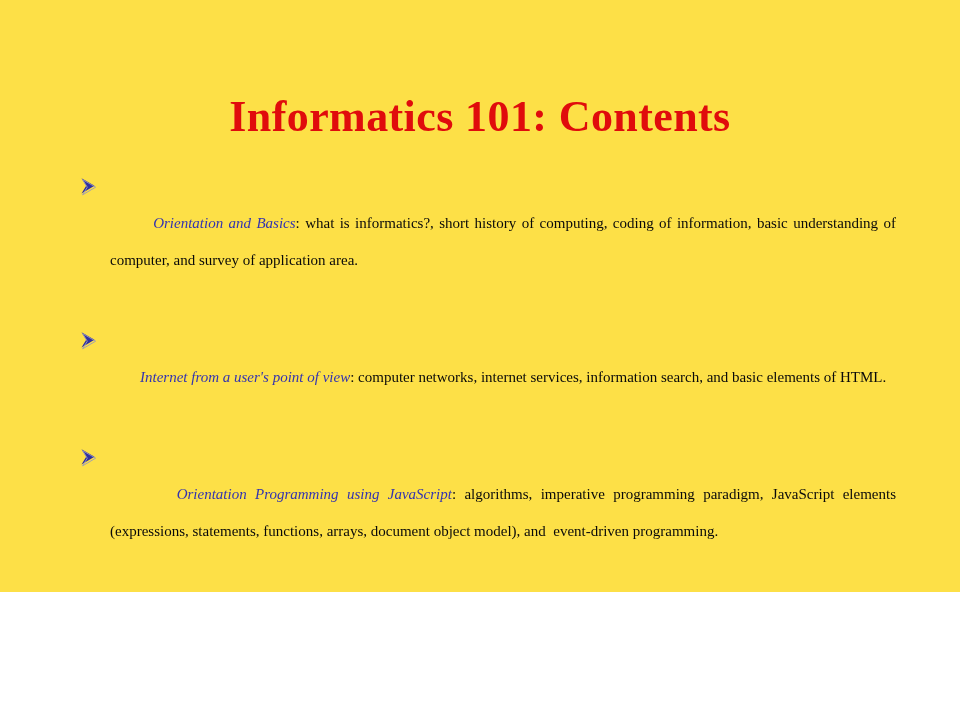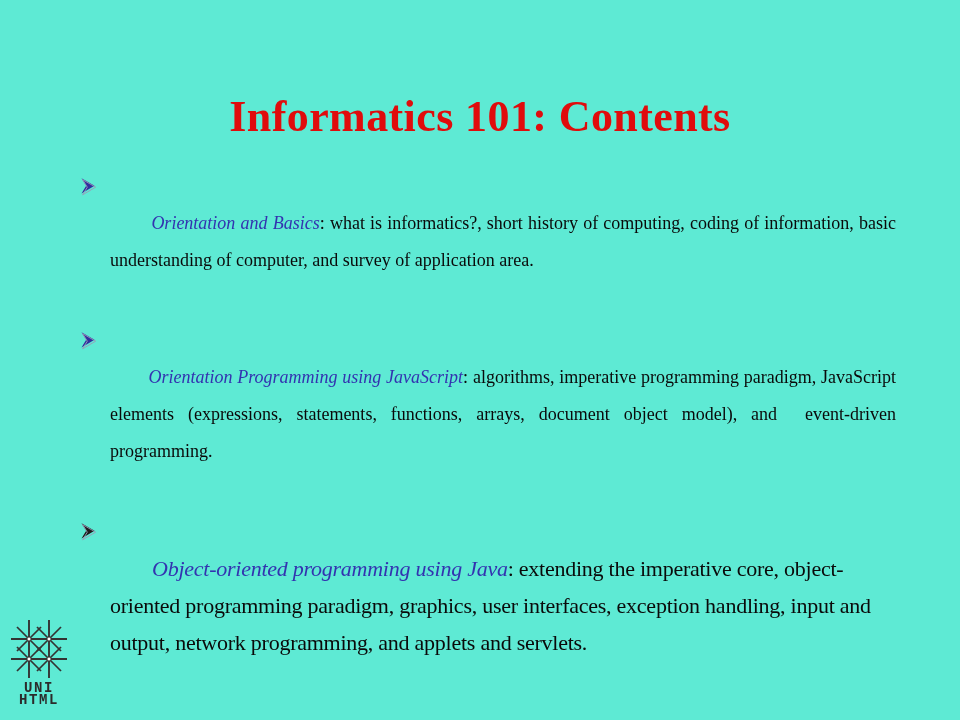--- a/index.html
+++ b/index.html
@@ -5,22 +5,22 @@
 <style>
   html, body {
     margin: 0;
     padding: 0;
     background: #ffffff;
   }
 
   #slide {
     position: relative;
     width: 960px;
-    height: 720px;
-    background: #5eead4;
+    height: 592px;
+    background: #fde047;
     overflow: hidden;
     font-family: "Liberation Serif", "DejaVu Serif", serif;
     -webkit-font-smoothing: antialiased;
   }
 
   
   #slide-title {
     position: absolute;
     left: 0;
     top: 62px;
@@ -39,21 +39,21 @@
     position: absolute;
     left: 78px;
     top: 168px;
     width: 818px;
   }
 
   .bullet-row {
     position: relative;
     padding-left: 32px;
     margin-bottom: 6px;
-    font-size: 18px;
+    font-size: 15px;
     line-height: 37px;
     color: #0a0a0a;
   }
 
   .bullet-row.justify .bullet-text {
     text-align: justify;
     text-justify: inter-word;
   }
   .bullet-row.ragged .bullet-text {
     text-align: left;
@@ -152,20 +152,31 @@
         <svg viewBox="0 0 22 22" width="22" height="22" aria-hidden="true">
           <path d="M3.5 3.2 L16.5 10.8 L3.5 18.4 L8.2 10.8 Z" fill="#2f2f9e"></path>
           <path d="M4.6 4.6 L17.6 12.2 L4.6 19.8 L9.3 12.2 Z" fill="none" stroke="#9a9ab8" stroke-width="0.9"></path>
         </svg>
       </span>
       <span class="bullet-text">
         <span class="lead-in">Orientation and Basics</span><span class="rest">: what is informatics?, short history of computing, coding of information, basic understanding of computer, and survey of application area.</span>
       </span>
     </div>
 
+    <div class="bullet-row justify">
+      <span class="bullet-marker">
+        <svg viewBox="0 0 22 22" width="22" height="22" aria-hidden="true">
+          <path d="M3.5 3.2 L16.5 10.8 L3.5 18.4 L8.2 10.8 Z" fill="#2f2f9e"></path>
+          <path d="M4.6 4.6 L17.6 12.2 L4.6 19.8 L9.3 12.2 Z" fill="none" stroke="#9a9ab8" stroke-width="0.9"></path>
+        </svg>
+      </span>
+      <span class="bullet-text">
+        <span class="lead-in">Internet from a user's point of view</span><span class="rest">: computer networks, internet services, information search, and basic elements of HTML.</span>
+      </span>
+    </div>
 
     <div class="bullet-row justify">
       <span class="bullet-marker">
         <svg viewBox="0 0 22 22" width="22" height="22" aria-hidden="true">
           <path d="M3.5 3.2 L16.5 10.8 L3.5 18.4 L8.2 10.8 Z" fill="#2f2f9e"></path>
           <path d="M4.6 4.6 L17.6 12.2 L4.6 19.8 L9.3 12.2 Z" fill="none" stroke="#9a9ab8" stroke-width="0.9"></path>
         </svg>
       </span>
       <span class="bullet-text">
         <span class="lead-in">Orientation Programming using JavaScript</span><span class="rest">: algorithms, imperative programming paradigm, JavaScript elements (expressions, statements, functions, arrays, document object model), and  event-driven programming.</span>

